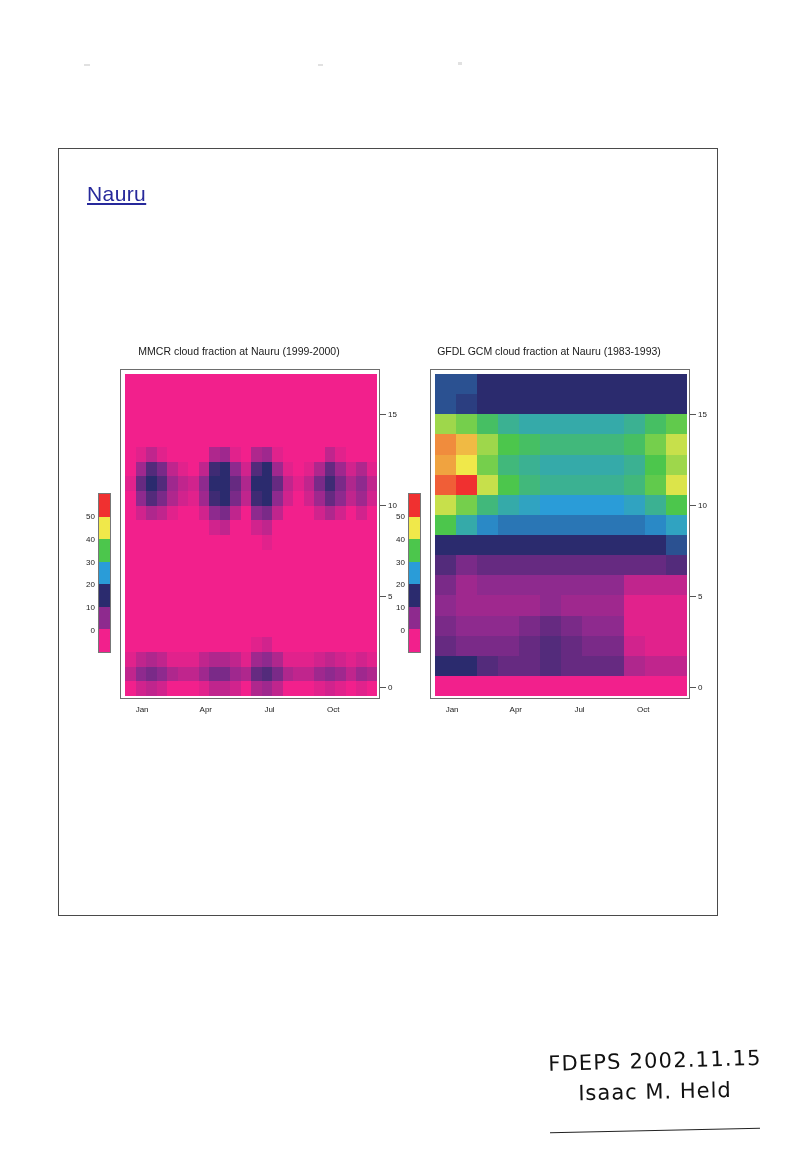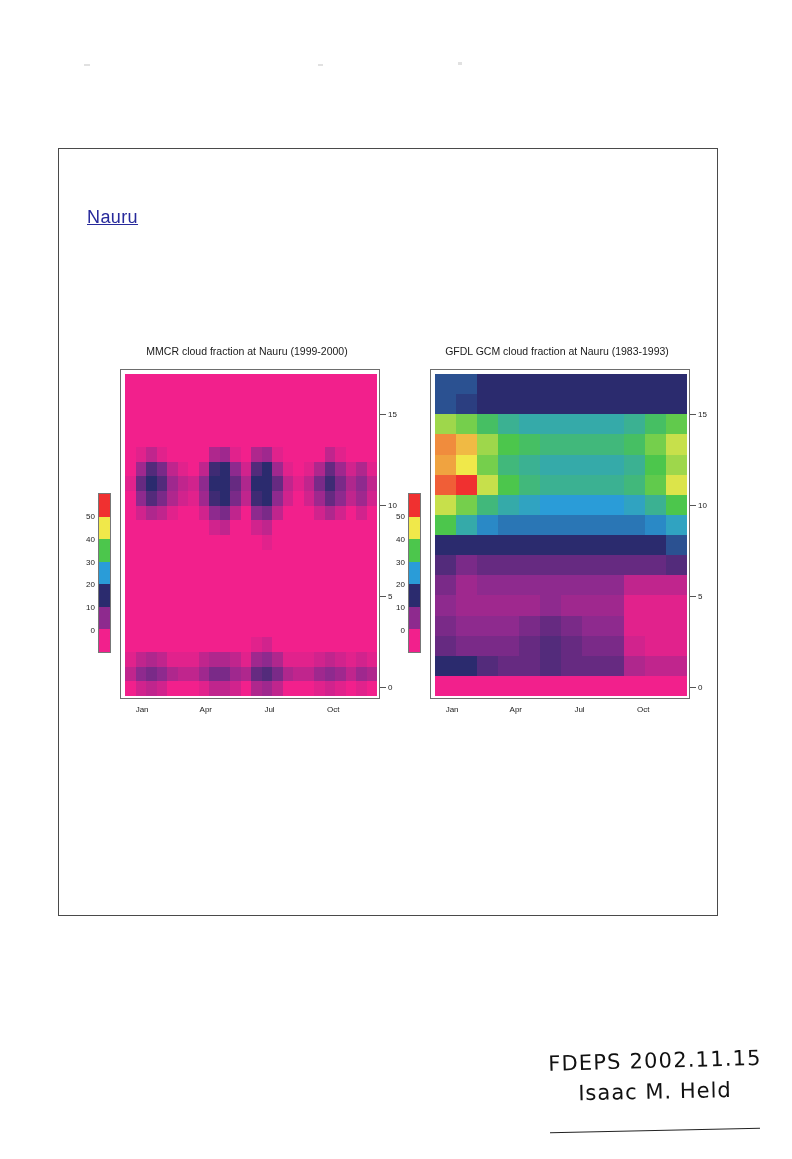--- a/index.html
+++ b/index.html
@@ -24,40 +24,40 @@
     width: 660px;
     height: 768px;
     border: 1px solid #4a4a4a;
     box-sizing: border-box;
     background: #fff;
   }
 
   #slide-title {
     position: absolute;
     left: 28px;
-    top: 58px;
-    font-size: 18px;
+    top: 33px;
+    font-size: 21px;
     color: #27299b;
     text-decoration: underline;
     letter-spacing: 0.4px;
     font-family: "Liberation Sans", sans-serif;
   }
 
   
   .panel {
     position: absolute;
     top: 196px;
   }
   #panel-left  { left: 20px;  width: 320px; }
   #panel-right { left: 330px; width: 320px; }
 
   .panel-title {
     position: absolute;
     top: 0;
-    left: 8px;
+    left: 0;
     width: 320px;
     text-align: center;
     font-size: 10.5px;
     color: #1a1a1a;
     font-family: "Liberation Sans", sans-serif;
   }
 
   
   .plot-box {
     position: absolute;

